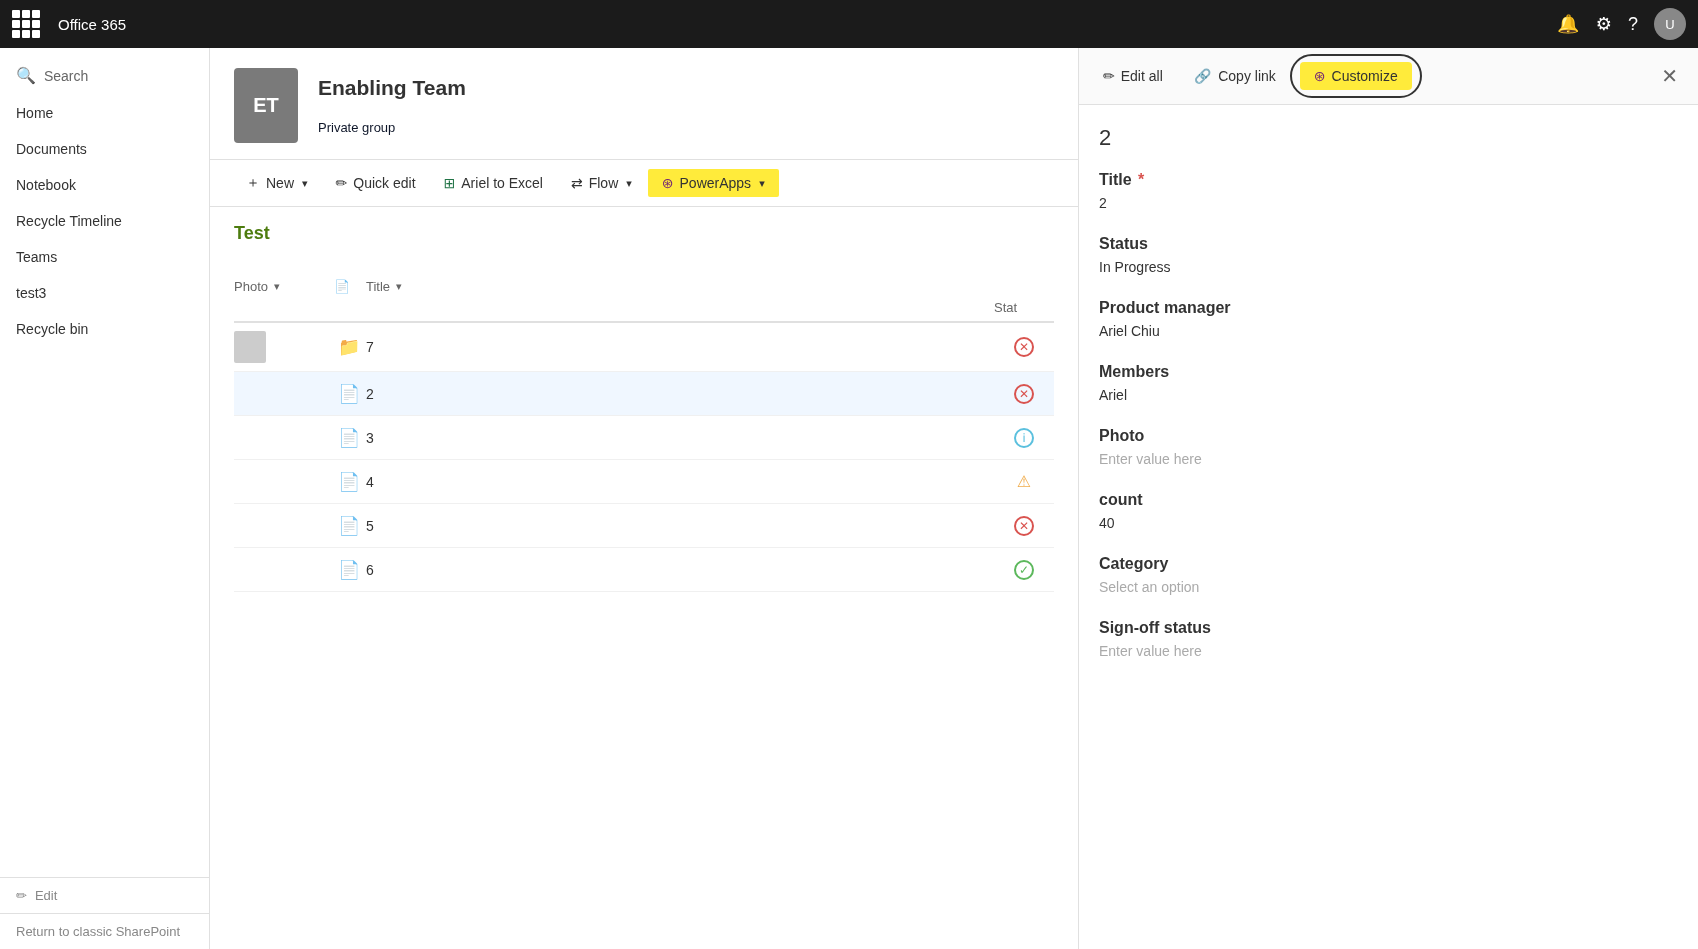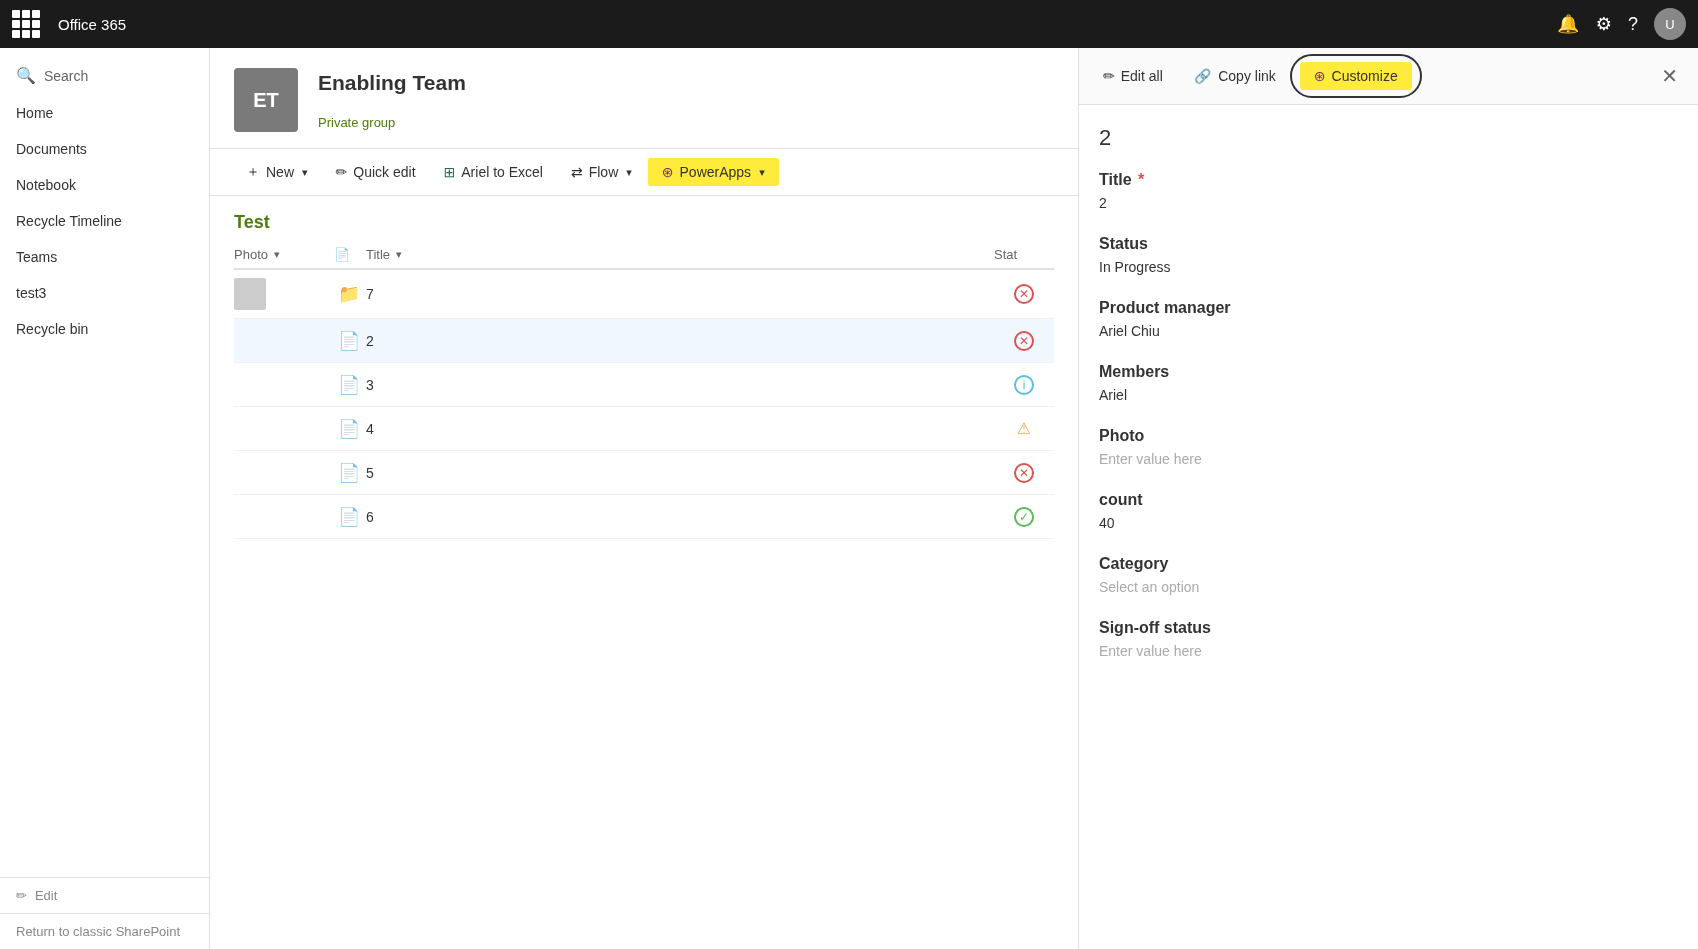--- a/index.html
+++ b/index.html
@@ -86,33 +86,33 @@
 
     .sp-header {
       display: flex;
       align-items: center;
       padding: 20px 24px 16px;
       gap: 20px;
       border-bottom: 1px solid #e0e0e0;
     }
     .sp-avatar {
       width: 64px;
-      height: 64px;
+      height: 75px;
       background: #7a7a7a;
       border-radius: 4px;
       display: flex;
       align-items: center;
       justify-content: center;
       color: #fff;
       font-size: 20px;
       font-weight: 600;
       flex-shrink: 0;
     }
     .sp-header-info .sp-title { font-size: 21px; font-weight: 600; color: #333; }
-    .sp-header-info .sp-subtitle { font-size: 13px; color: #4d7c0f; margin-top: 20px; }
+    .sp-header-info .sp-subtitle { font-size: 13px; color: #0f172a; margin-top: 20px; }
 
     
     .sp-toolbar {
       display: flex;
       align-items: center;
       padding: 8px 24px;
       gap: 4px;
       border-bottom: 1px solid #e0e0e0;
     }
     .toolbar-btn {
@@ -159,21 +159,21 @@
       align-items: center;
       padding: 6px 0;
       border-bottom: 2px solid #e0e0e0;
       font-size: 13px;
       color: #666;
       font-weight: 500;
     }
     .col-photo { width: 100px; display: flex; align-items: center; gap: 4px; }
     .col-doc { width: 32px; }
     .col-title { flex: 1; display: flex; align-items: center; gap: 4px; }
-    .col-status { width: 60px; }
+    .col-status { width: 60px; margin-top: 42px; }
     .list-row {
       display: flex;
       align-items: center;
       padding: 8px 0;
       border-bottom: 1px solid #f0f0f0;
       min-height: 44px;
     }
     .row-photo { width: 100px; display: flex; align-items: center; }
     .row-doc { width: 32px; display: flex; align-items: center; justify-content: center; }
     .row-title { flex: 1; font-size: 14px; }

